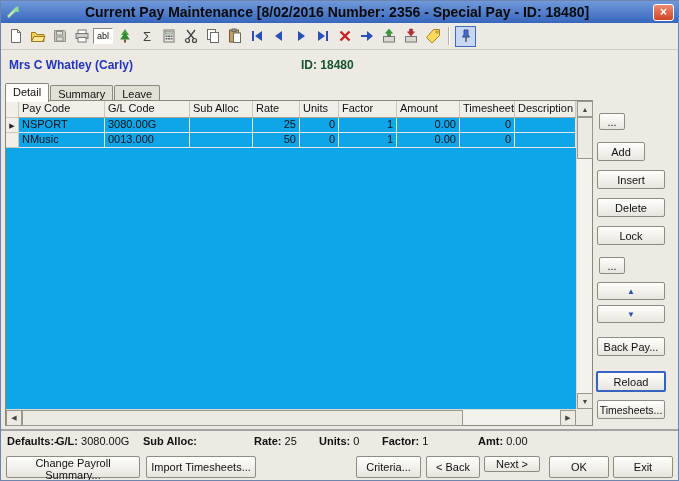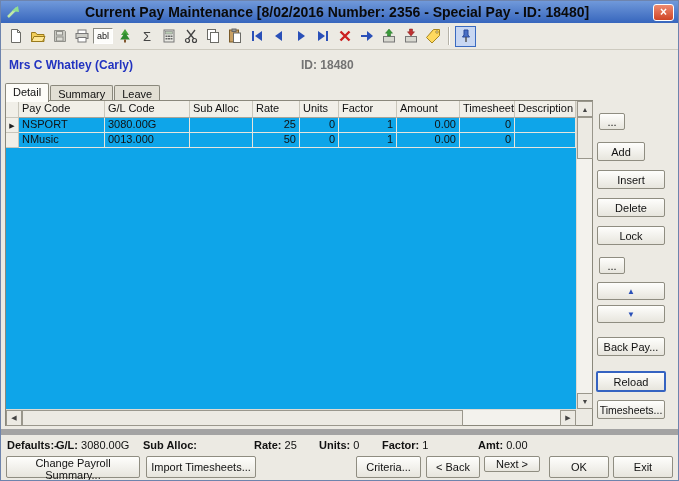--- a/index.html
+++ b/index.html
@@ -27,21 +27,21 @@
     border-bottom:1px solid #cdcabf;background:#eceae3;}
   .tbtn{width:21px;height:21px;display:flex;align-items:center;justify-content:center;flex:0 0 auto;}
   .tbtn svg{display:block;}
   .abl{width:auto;height:16px;padding:0 3px;font-size:9px;background:#fdfdfb;
     border:1px solid;border-color:#8a8a82 #fff #fff #8a8a82;}
   .tsep{width:2px;height:18px;border-left:1px solid #b5b2a7;border-right:1px solid #fff;margin:0 4px;flex:0 0 auto;}
   .pressed{background:#c8d7f2;border:1px solid #3a6ac0;}
   
   .empbar{position:absolute;top:50px;left:0;right:0;height:26px;}
   .emp-name{position:absolute;left:8px;top:7px;color:#2233c0;font-weight:bold;font-size:12px;}
-  .emp-id{position:absolute;left:300px;top:7px;color:#737373;font-weight:bold;font-size:12px;}
+  .emp-id{position:absolute;left:300px;top:7px;color:#14532d;font-weight:bold;font-size:12px;}
   
   .tabs{position:absolute;left:4px;top:82px;height:19px;display:flex;align-items:flex-end;}
   .tab{padding:2px 7px 0;height:17px;background:#e2dfd4;border:1px solid #8a887c;border-bottom:none;
     border-radius:2px 2px 0 0;margin-right:1px;}
   .tab.active{background:#fdfcf8;height:19px;position:relative;z-index:3;}
   
   .panel{position:absolute;left:4px;top:99px;width:588px;height:326px;
     background:#0ea5e9;border:1px solid #8a887c;z-index:2;}
   .ghead{display:flex;height:17px;width:570px;}
   .ghcell{background:#f1efe8;border-right:1px solid #c9c6bb;border-bottom:1px solid #a8a599;
@@ -84,21 +84,21 @@
   .b-insert{left:596px;top:169px;width:68px;height:19px;}
   .b-delete{left:596px;top:197px;width:68px;height:19px;}
   .b-lock{left:596px;top:225px;width:68px;height:19px;}
   .b-dots2{left:598px;top:256px;width:26px;height:17px;}
   .b-up{left:596px;top:281px;width:68px;height:18px;color:#2a50b8;font-size:8px;}
   .b-down{left:596px;top:304px;width:68px;height:18px;color:#2a50b8;font-size:8px;}
   .b-backpay{left:596px;top:336px;width:68px;height:19px;}
   .b-reload{left:595px;top:370px;width:70px;height:21px;border:2px solid #3563c1;}
   .b-timesheets{left:596px;top:399px;width:68px;height:19px;font-size:10.5px;}
   
-  .statusbar{position:absolute;left:0;right:0;top:428px;height:20px;border-top:6px solid #a3a3a3;}
+  .statusbar{position:absolute;left:0;right:0;top:428px;height:20px;border-top:2px solid #a3a3a3;}
   .st{position:absolute;top:4px;white-space:nowrap;}
   .st b{font-weight:bold;}
   
   .f-change{left:5px;top:455px;width:134px;height:22px;}
   .f-import{left:145px;top:455px;width:110px;height:22px;}
   .f-criteria{left:355px;top:455px;width:65px;height:22px;}
   .f-back{left:425px;top:455px;width:54px;height:22px;}
   .f-next{left:483px;top:455px;width:56px;height:16px;}
   .f-ok{left:548px;top:455px;width:60px;height:22px;}
   .f-exit{left:612px;top:455px;width:60px;height:22px;}

